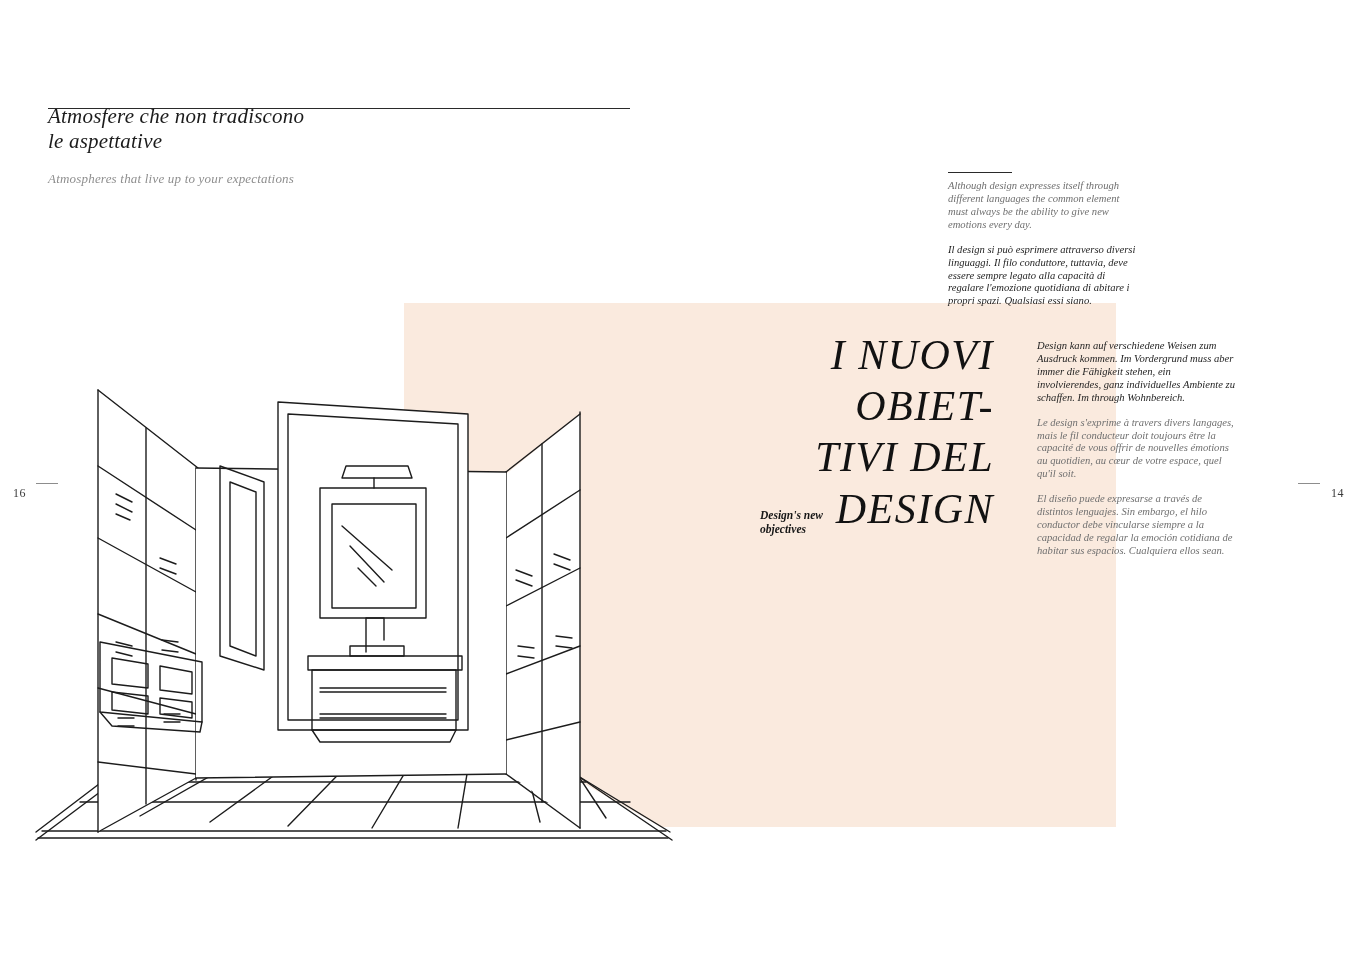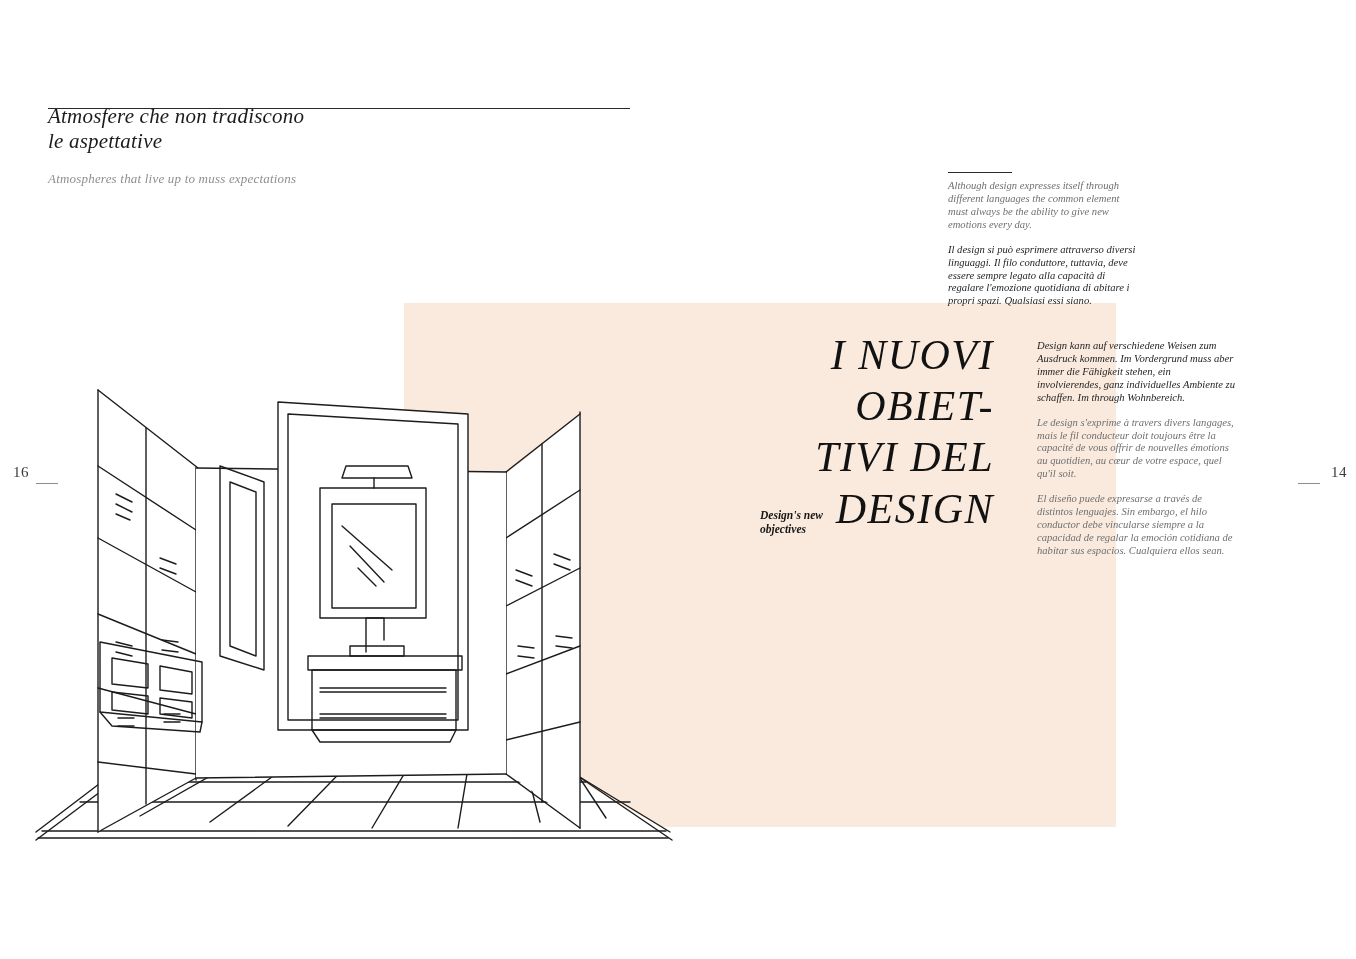--- a/index.html
+++ b/index.html
@@ -127,23 +127,23 @@
     color: #1e1e1e;
     margin: 0 0 12px 0;
   }
   .para.muted {
     color: #6f6f6f;
   }
 
   
   .folio {
     position: absolute;
-    top: 464px;
-    font-family: "Liberation Serif", serif;
-    font-size: 15px;
+    top: 486px;
+    font-family: "Liberation Serif", serif;
+    font-size: 12px;
     color: #3a3a3a;
     letter-spacing: 0.5px;
   }
   .folio-left { left: 13px; }
   .folio-right { left: 1331px; }
   .folio-line {
     position: absolute;
     top: 483px;
     width: 22px;
     height: 1px;
@@ -163,21 +163,21 @@
   .illus svg { display: block; }
 </style>
 </head>
 <body>
 
 <div class="page">
 
   <div class="heading-rule"></div>
   <div class="heading-it">Atmosfere che non tradiscono
 le aspettative</div>
-  <div class="heading-en">Atmospheres that live up to muss expectations</div>
+  <div class="heading-en">Atmospheres that live up to your expectations</div>
 
   <div class="beige-block"></div>
 
   <div class="illus">
     <svg width="680" height="490" viewBox="0 0 680 490" fill="none" stroke="#1c1c1c" stroke-width="1.4" stroke-linecap="round" stroke-linejoin="round">
 
       <path d="M18 460 L96 400 L540 400 L650 462 L650 470 L18 470 Z" fill="#fff" stroke="none"></path>
       <path d="M16 462 L100 398"></path>
       <path d="M16 470 L104 404"></path>
       <path d="M650 462 L545 398"></path>

